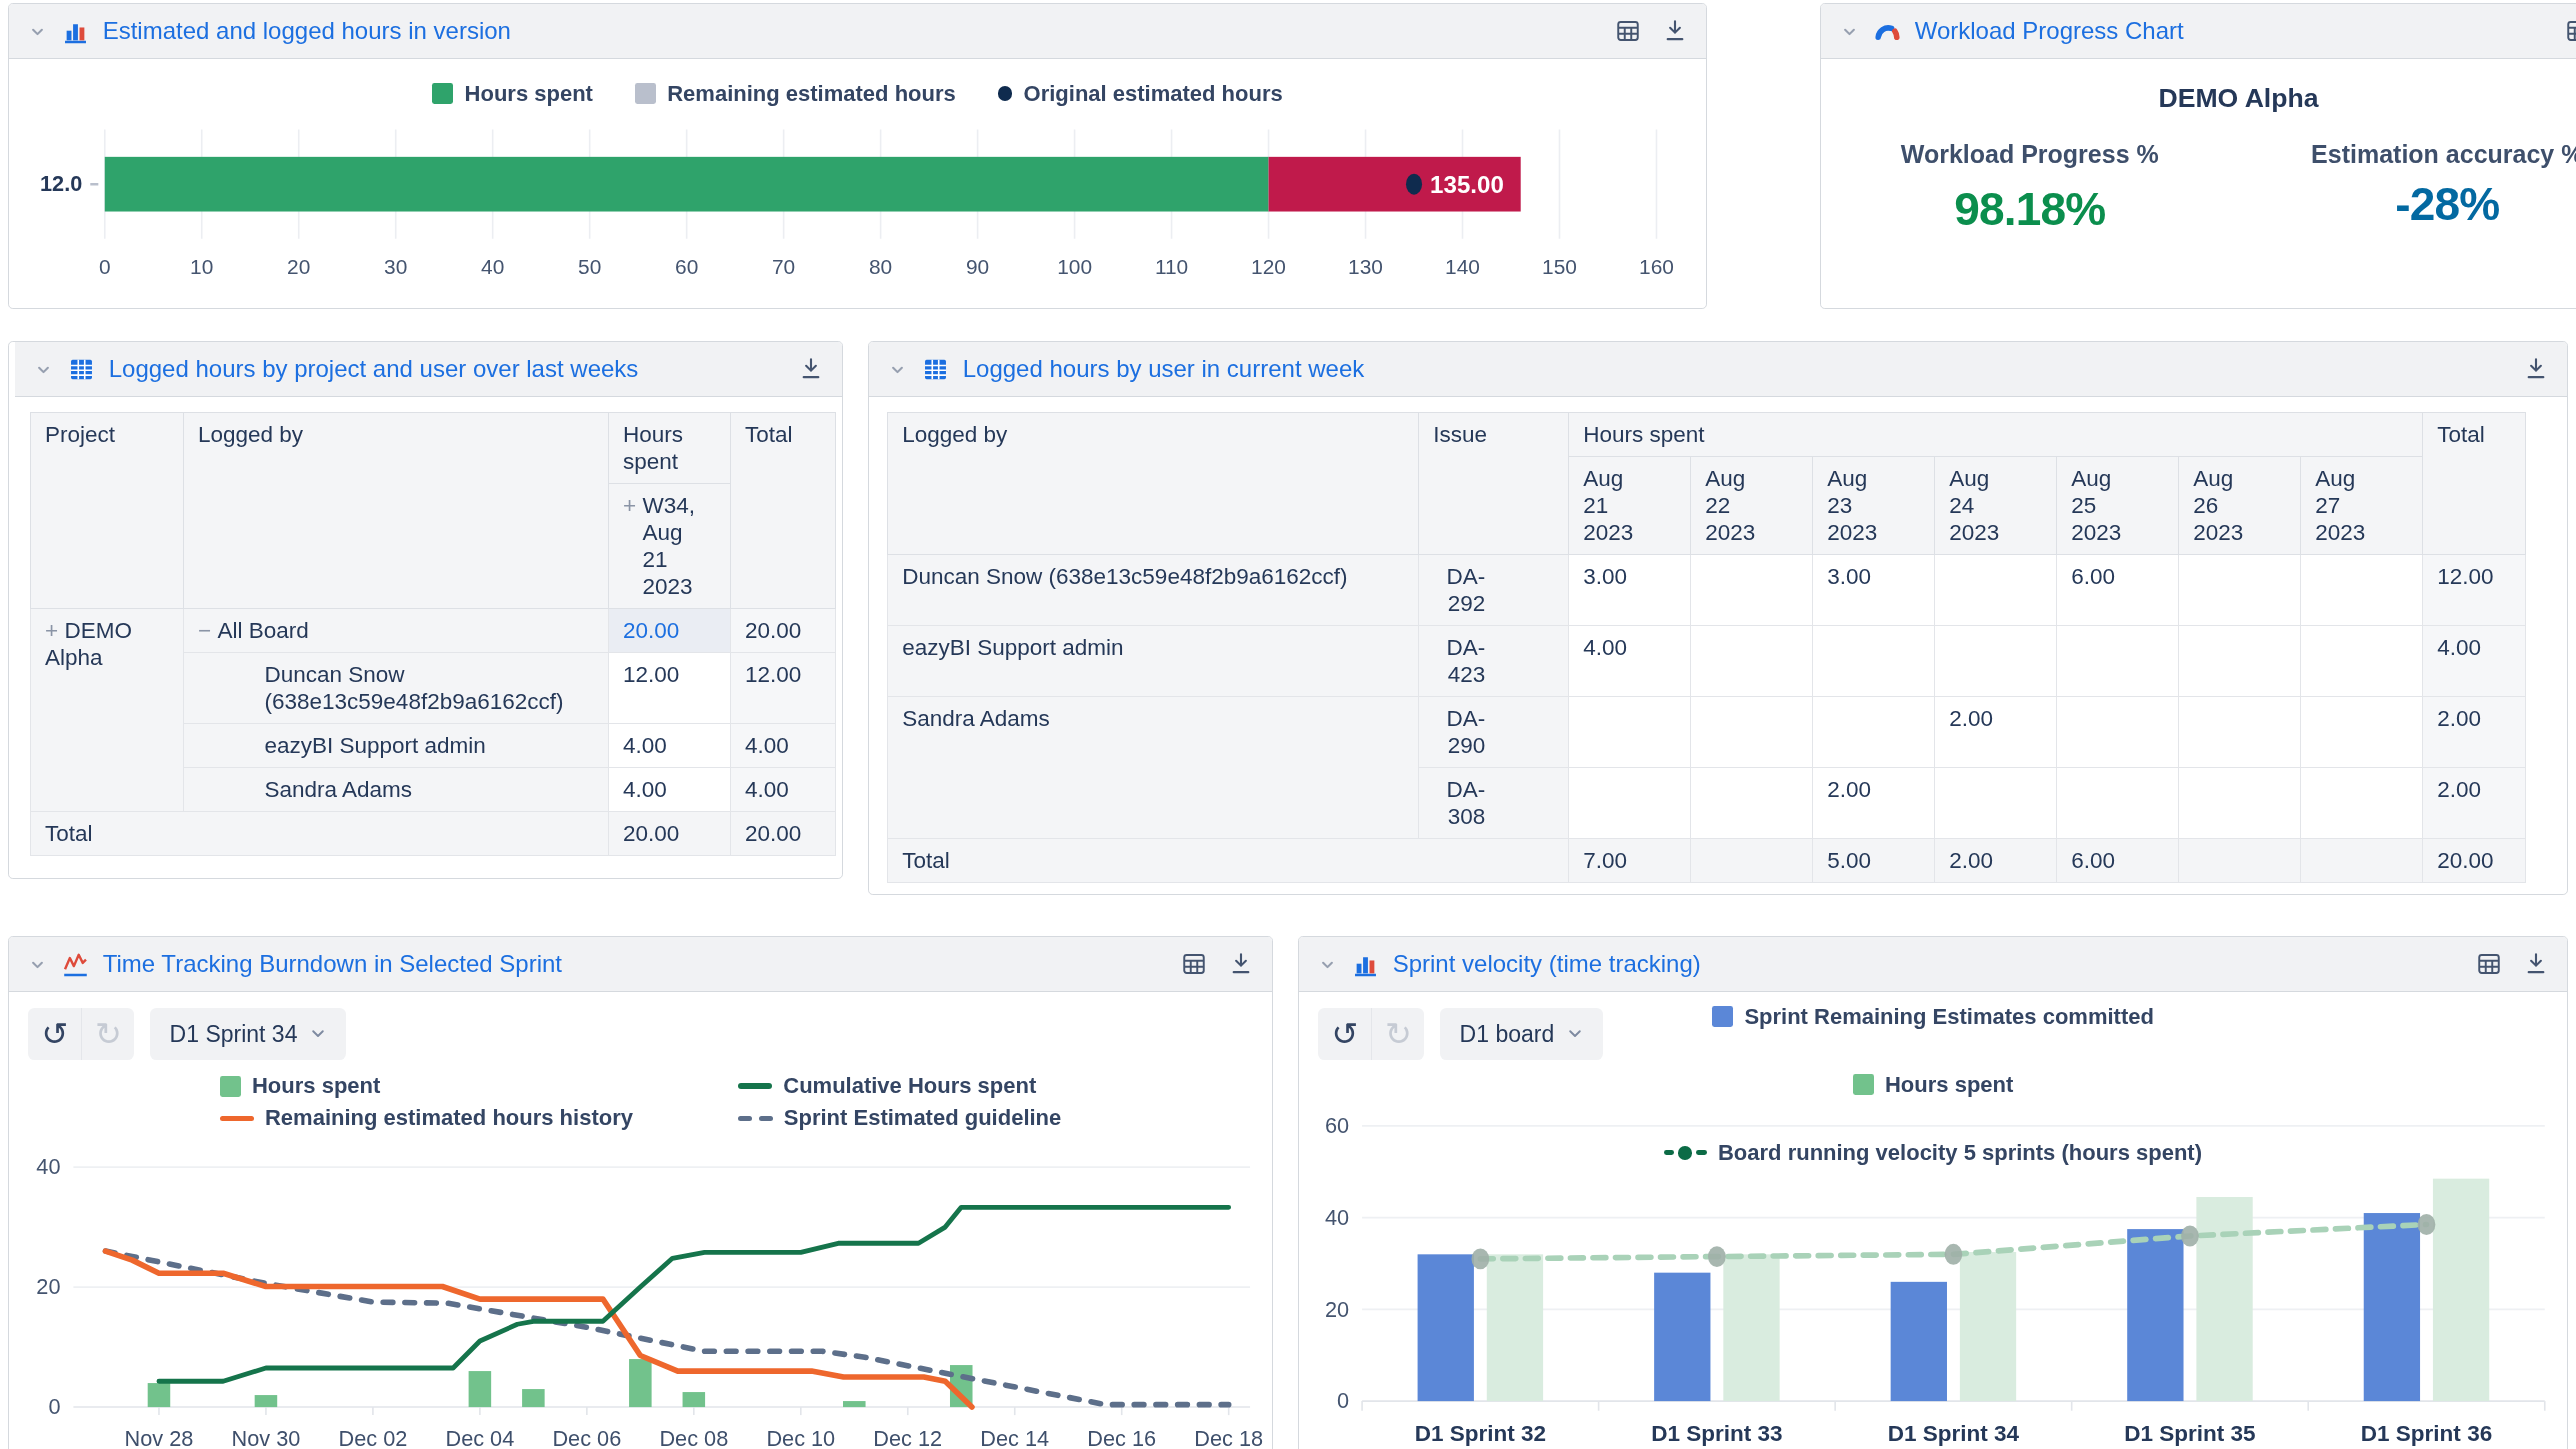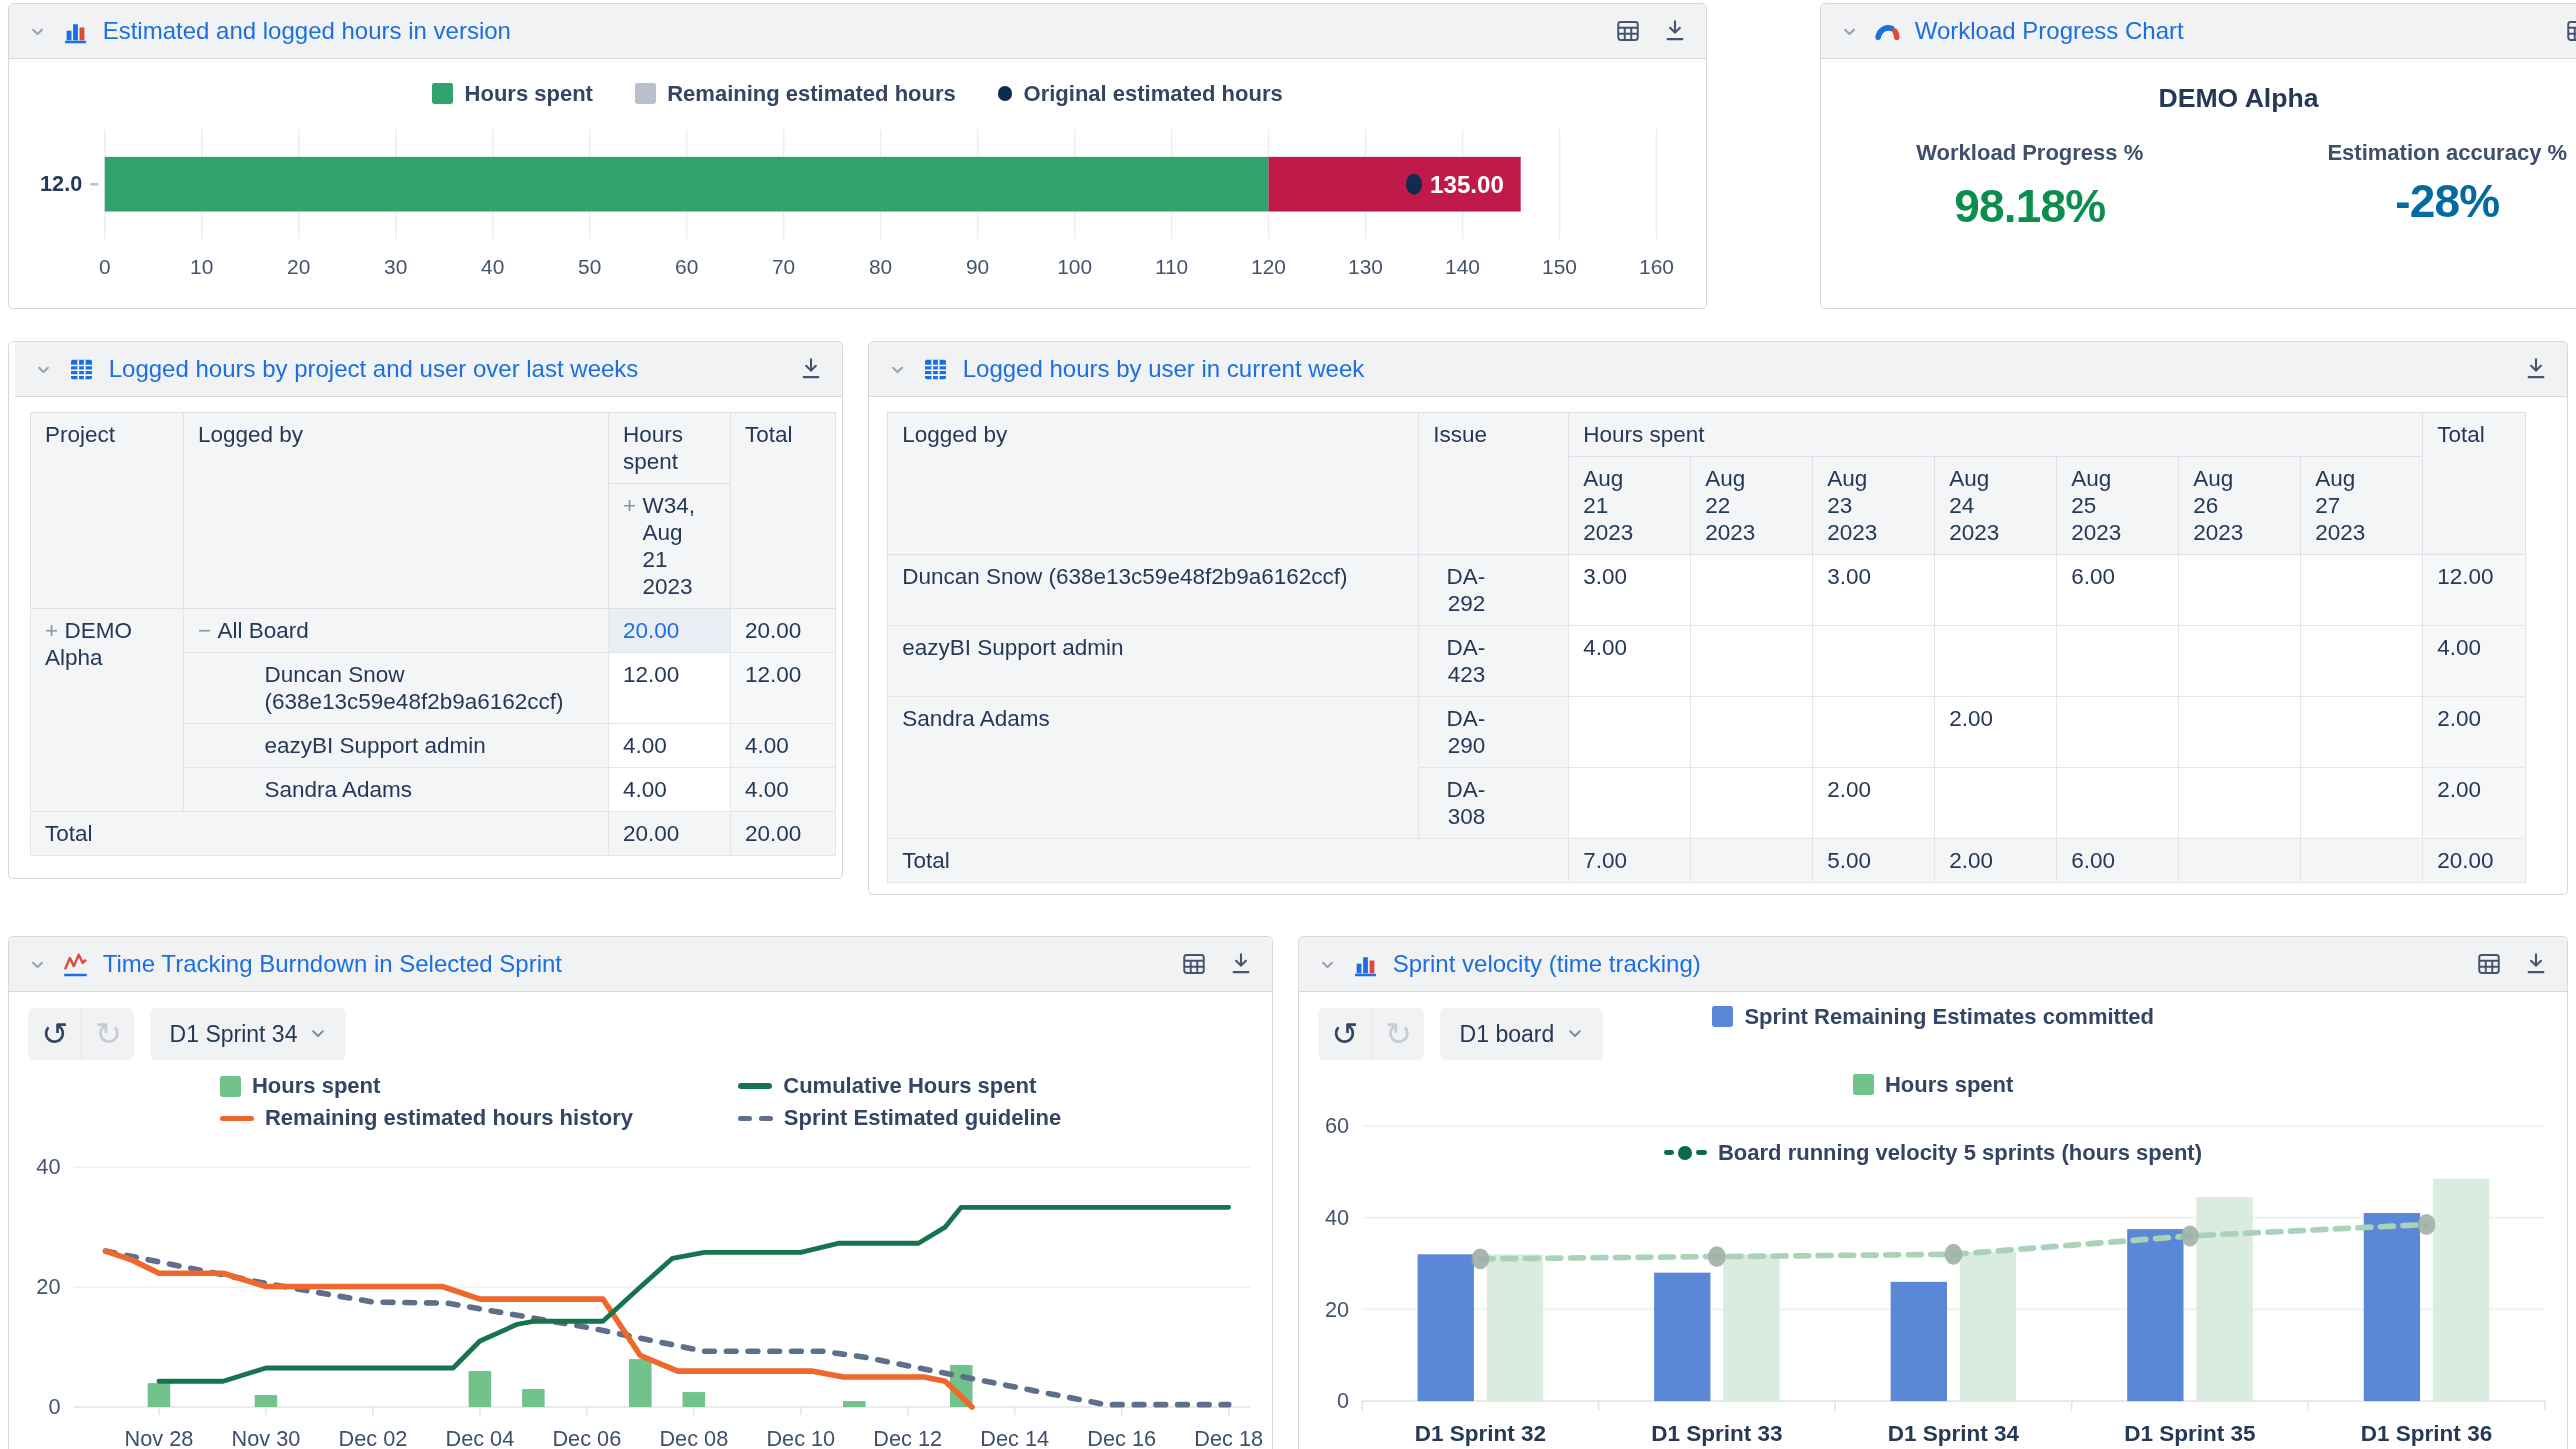--- a/index.html
+++ b/index.html
@@ -38,21 +38,21 @@
   .chart { display:block; }
   #chart-version { width:1695px; height:201px; }
   #chart-burndown { width:1262px; height:322px; margin-top:3.2px; }
   #chart-velocity { width:1267px; height:354px; margin-top:6.4px; }
   svg text { font-family:"Liberation Sans", sans-serif; }
 
   
   .kpi-title { margin-top:24px; text-align:center; font-weight:700; font-size:26.6px; color:#253858; }
   .kpi-row { display:flex; margin-top:26px; }
   .kpi { flex:1; text-align:center; }
-  .kpi-label { font-size:22px; font-weight:700; color:#3E4F6B; }
+  .kpi-label { font-size:25px; font-weight:700; color:#3E4F6B; }
   .kpi-value { margin-top:13px; font-size:46px; font-weight:700; letter-spacing:-0.8px; }
 
   
   .toolbar { margin:16px 0 0 19.3px; display:flex; gap:16px; align-items:center; }
   .btn-pair { display:flex; border-radius:6.4px; overflow:hidden; }
   .tool-btn { width:53px; height:52px; background:#F1F2F4; border:none; font-size:32px; color:#344563; display:flex; align-items:center; justify-content:center; cursor:pointer; line-height:1; }
   .tool-btn + .tool-btn { border-left:0.8px solid #E4E6EA; }
   .tool-btn.disabled { color:#C6CBD4; }
   .dropdown { height:52px; background:#F1F2F4; border:none; border-radius:6.4px; padding:0 19.3px; font-size:23px; color:#253858; display:flex; align-items:center; gap:13px; cursor:pointer; font-family:inherit; }
 

